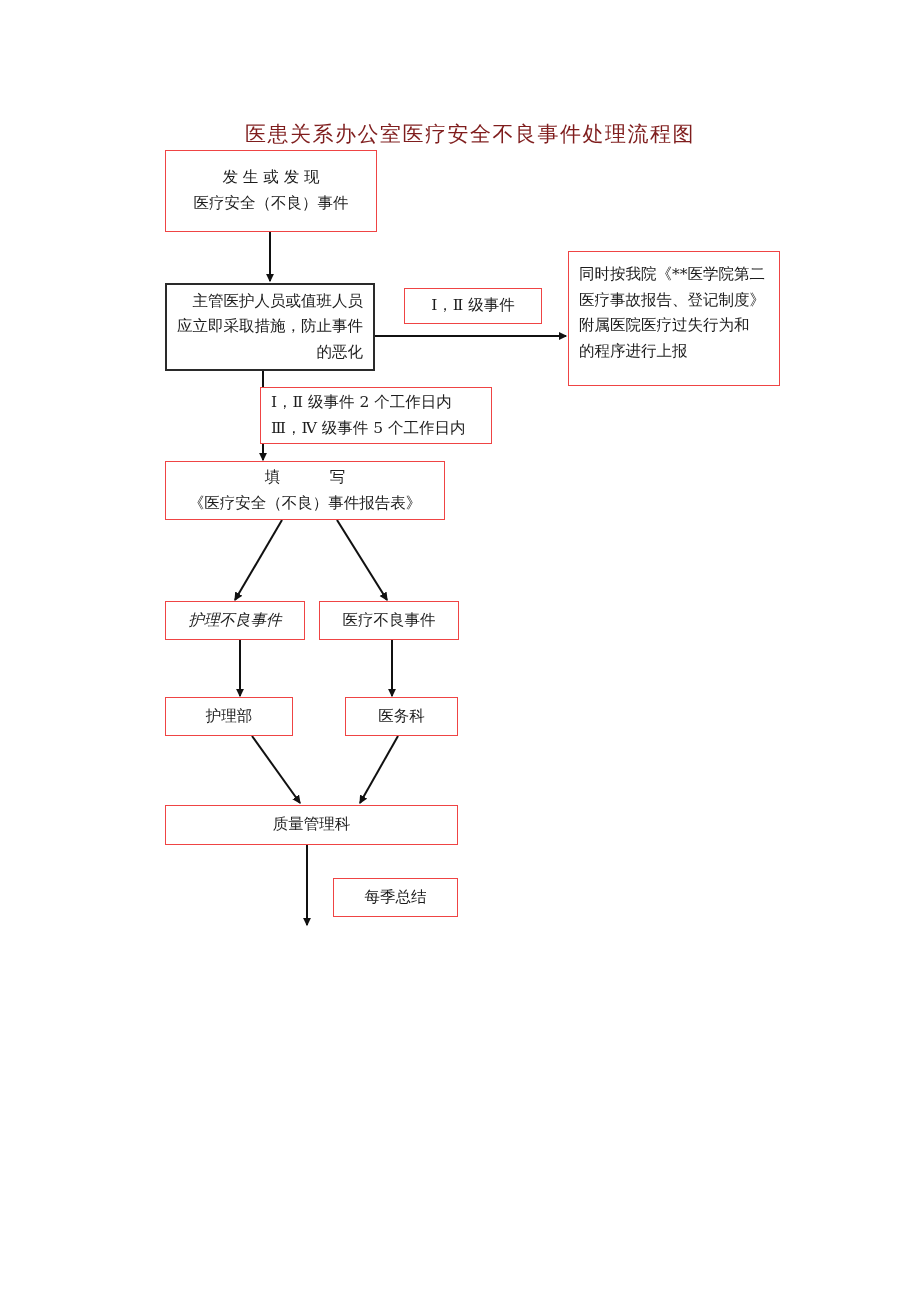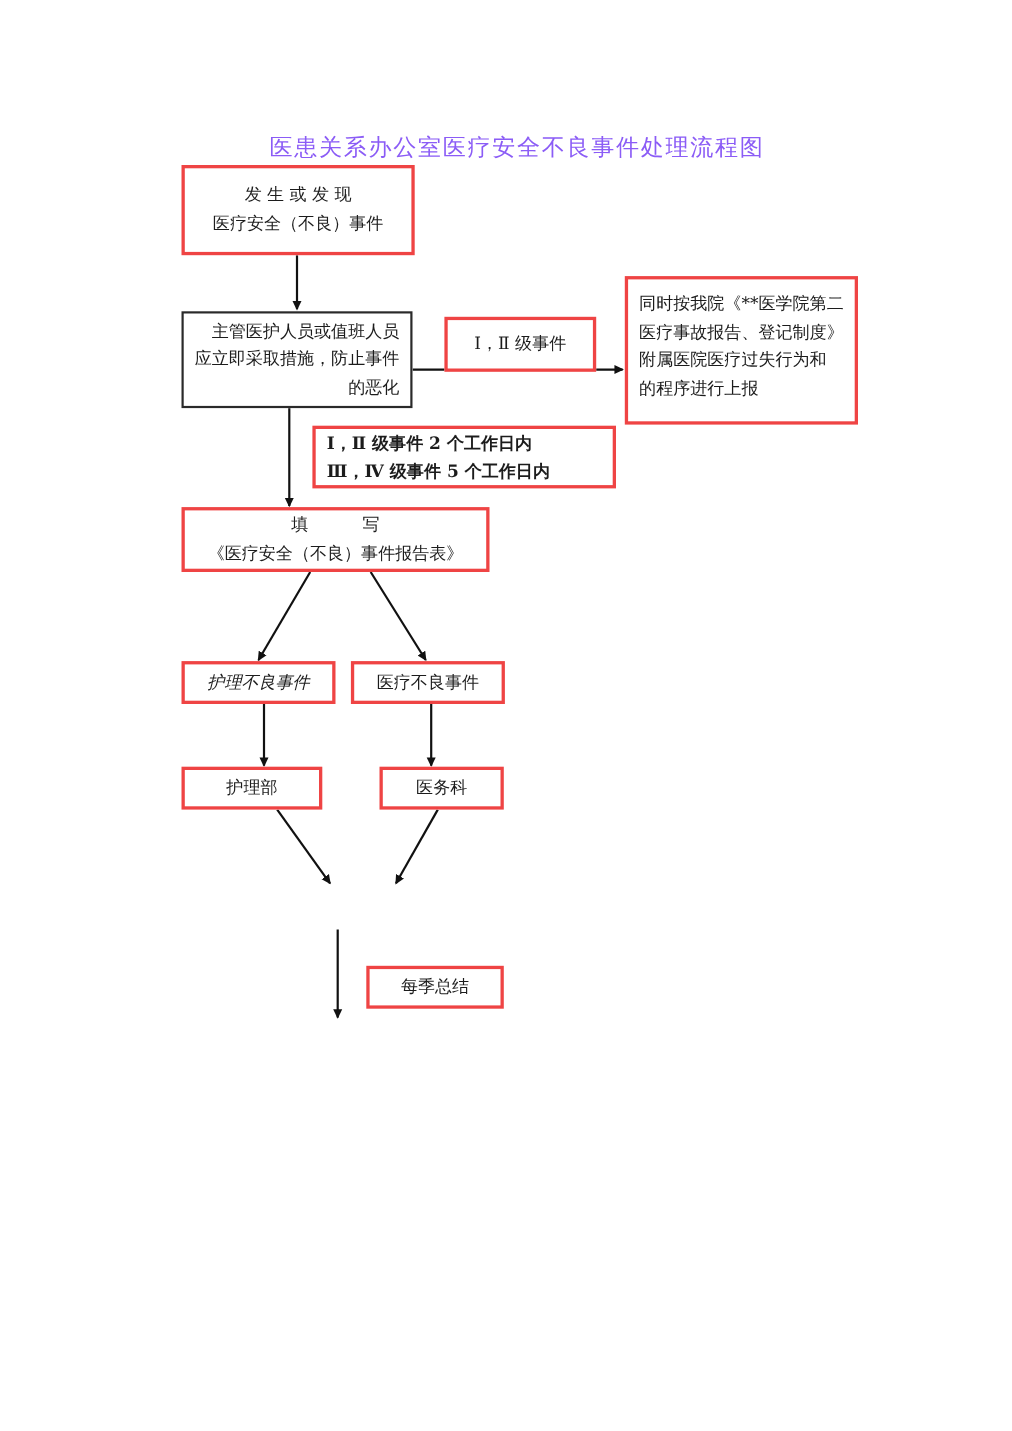--- a/index.html
+++ b/index.html
@@ -22,28 +22,28 @@
     height: 1301px;
   }
   .chart-title {
     position: absolute;
     left: 245px;
     top: 120px;
     width: 520px;
     font-size: 21px;
     letter-spacing: 1.5px;
     font-family: "DejaVu Sans", "Liberation Sans", sans-serif;
-    color: #8b5cf6;
+    color: #7f1d1d;
     white-space: nowrap;
   }
   .node {
     position: absolute;
     box-sizing: border-box;
     background: #ffffff;
-    border: 3px solid #ef4444;
+    border: 1px solid #ef4444;
     display: flex;
     flex-direction: column;
     justify-content: center;
     font-size: 15.5px;
     line-height: 1.65;
     color: #1c1c1c;
   }
   .node.strong { border: 2px solid #2a2a2a; }
   .node .line { display: block; white-space: pre; }
   .node.pad-left { padding: 5px 10px; }
@@ -87,32 +87,32 @@
     <span class="line">发 生 或 发 现</span>
     <span class="line">医疗安全（不良）事件</span>
   </div>
 
   <div class="node strong pad-left" style="left:165px; top:283px; width:210px; height:88px;align-items:flex-end;">
     <span class="line">主管医护人员或值班人员</span>
     <span class="line">应立即采取措施，防止事件</span>
     <span class="line">的恶化</span>
   </div>
 
-  <div class="node center-all" style="left:404px; top:288px; width:138px; height:50px;">
+  <div class="node center-all" style="left:404px; top:288px; width:138px; height:36px;">
     <span class="line">Ⅰ，Ⅱ 级事件</span>
   </div>
 
   <div class="node pad-left" style="left:568px; top:251px; width:212px; height:135px; justify-content:flex-start; padding-top:10px;">
     <span class="line">同时按我院《**医学院第二</span>
     <span class="line">医疗事故报告、登记制度》</span>
     <span class="line">附属医院医疗过失行为和</span>
     <span class="line">的程序进行上报</span>
   </div>
 
-  <div class="node pad-left" style="left:284px; top:387px; width:276px; height:57px;font-weight:bold;">
+  <div class="node pad-left" style="left:260px; top:387px; width:232px; height:57px;">
     <span class="line">Ⅰ，Ⅱ 级事件 2 个工作日内</span>
     <span class="line">Ⅲ，Ⅳ 级事件 5 个工作日内</span>
   </div>
 
   <div class="node pad-center" style="left:165px; top:461px; width:280px; height:59px;">
     <span class="line">填          写</span>
     <span class="line">《医疗安全（不良）事件报告表》</span>
   </div>
 
   <div class="node center-all" style="left:165px; top:601px; width:140px; height:39px;font-style:italic;">
@@ -124,18 +124,21 @@
   </div>
 
   <div class="node center-all" style="left:165px; top:697px; width:128px; height:39px;">
     <span class="line">护理部</span>
   </div>
 
   <div class="node center-all" style="left:345px; top:697px; width:113px; height:39px;text-align:right;">
     <span class="line">医务科</span>
   </div>
 
+  <div class="node center-all" style="left:165px; top:805px; width:293px; height:40px;">
+    <span class="line">质量管理科</span>
+  </div>
 
   <div class="node center-all" style="left:333px; top:878px; width:125px; height:39px;">
     <span class="line">每季总结</span>
   </div>
 
 </div>
 
 </body></html>

